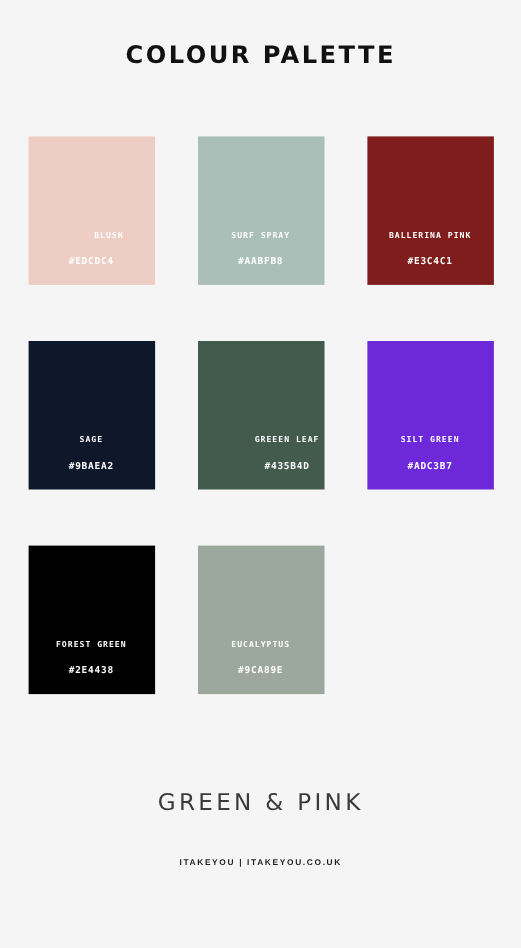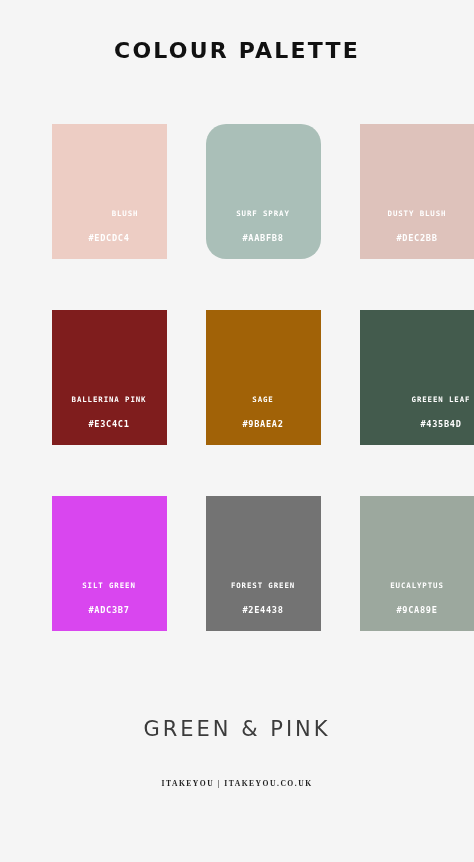--- a/index.html
+++ b/index.html
@@ -14,21 +14,21 @@
     overflow: hidden;
     position: relative;
   }
 
   .page {
     width: 474px;
     height: 804px;
     box-sizing: border-box;
     display: flex;
     flex-direction: column;
-    align-items: flex-end;
+    align-items: center;
     background: #f5f5f5;
   }
 
   
   .title-wrap {
     width: 100%;
     text-align: center;
     margin-top: 40px;
   }
   .page-title {
@@ -97,21 +97,21 @@
     font-family: "DejaVu Sans", sans-serif;
     font-size: 21px;
     font-weight: 400;
     letter-spacing: 3px;
     color: #3b3b3b;
     display: block;
     margin: 0 0 26px 0;
     line-height: 1;
   }
   .footer-credit {
-    font-family: Liberation Serif, serif;
+    font-family: Liberation Sans, sans-serif;
     font-size: 7.6px;
     font-weight: 700;
     letter-spacing: 1.5px;
     color: #1f1f1f;
     display: block;
     line-height: 1;
     margin-top: 40px;
   }
 </style>
 </head>
@@ -121,45 +121,41 @@
 
   <div class="title-wrap">
     <h1 class="page-title">COLOUR PALETTE</h1>
   </div>
 
   <div class="grid">
       <div class="swatch" style="background: rgb(237, 205, 196);">
         <span class="swatch-name" style="color: rgb(255, 255, 255); padding-left: 32px;">BLUSH</span>
         <span class="swatch-hex" style="color: rgb(255, 255, 255);">#EDCDC4</span>
       </div>
-      <div class="swatch" style="background: rgb(170, 191, 184); border-radius: 20px;">
+      <div class="swatch" style="background: rgb(170, 191, 184);">
         <span class="swatch-name" style="color: rgb(255, 255, 255);">SURF SPRAY</span>
         <span class="swatch-hex" style="color: rgb(255, 255, 255);">#AABFB8</span>
-      </div>
-      <div class="swatch" style="background: rgb(222, 194, 187);">
-        <span class="swatch-name" style="color: rgb(255, 255, 255);">DUSTY BLUSH</span>
-        <span class="swatch-hex" style="color: rgb(255, 255, 255);">#DEC2BB</span>
       </div>
       <div class="swatch" style="background: #7f1d1d;">
         <span class="swatch-name" style="color: rgb(255, 255, 255);">BALLERINA PINK</span>
         <span class="swatch-hex" style="color: rgb(255, 255, 255);">#E3C4C1</span>
       </div>
-      <div class="swatch" style="background: #a16207;">
+      <div class="swatch" style="background: #0f172a;">
         <span class="swatch-name" style="color: rgb(255, 255, 255);">SAGE</span>
         <span class="swatch-hex" style="color: rgb(255, 255, 255);">#9BAEA2</span>
       </div>
       <div class="swatch" style="background: rgb(67, 91, 77); padding-left: 48px;">
         <span class="swatch-name" style="color: rgb(255, 255, 255);">GREEEN LEAF</span>
         <span class="swatch-hex" style="color: rgb(255, 255, 255);">#435B4D</span>
       </div>
-      <div class="swatch" style="background: #d946ef;">
+      <div class="swatch" style="background: #6d28d9;">
         <span class="swatch-name" style="color: rgb(255, 255, 255);">SILT GREEN</span>
         <span class="swatch-hex" style="color: rgb(255, 255, 255);">#ADC3B7</span>
       </div>
-      <div class="swatch" style="background: #737373;">
+      <div class="swatch" style="background: #000000;">
         <span class="swatch-name" style="color: rgb(255, 255, 255);">FOREST GREEN</span>
         <span class="swatch-hex" style="color: rgb(255, 255, 255);">#2E4438</span>
       </div>
       <div class="swatch" style="background: rgb(156, 168, 158);">
         <span class="swatch-name" style="color: rgb(255, 255, 255);">EUCALYPTUS</span>
         <span class="swatch-hex" style="color: rgb(255, 255, 255);">#9CA89E</span>
       </div>
     </div>
 
   <div class="footer">

